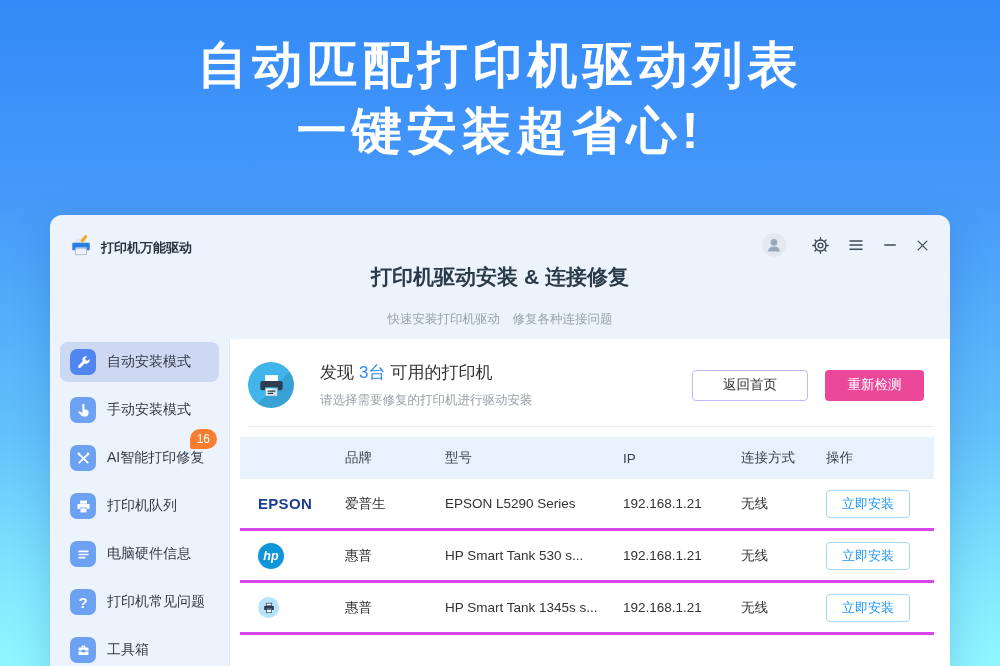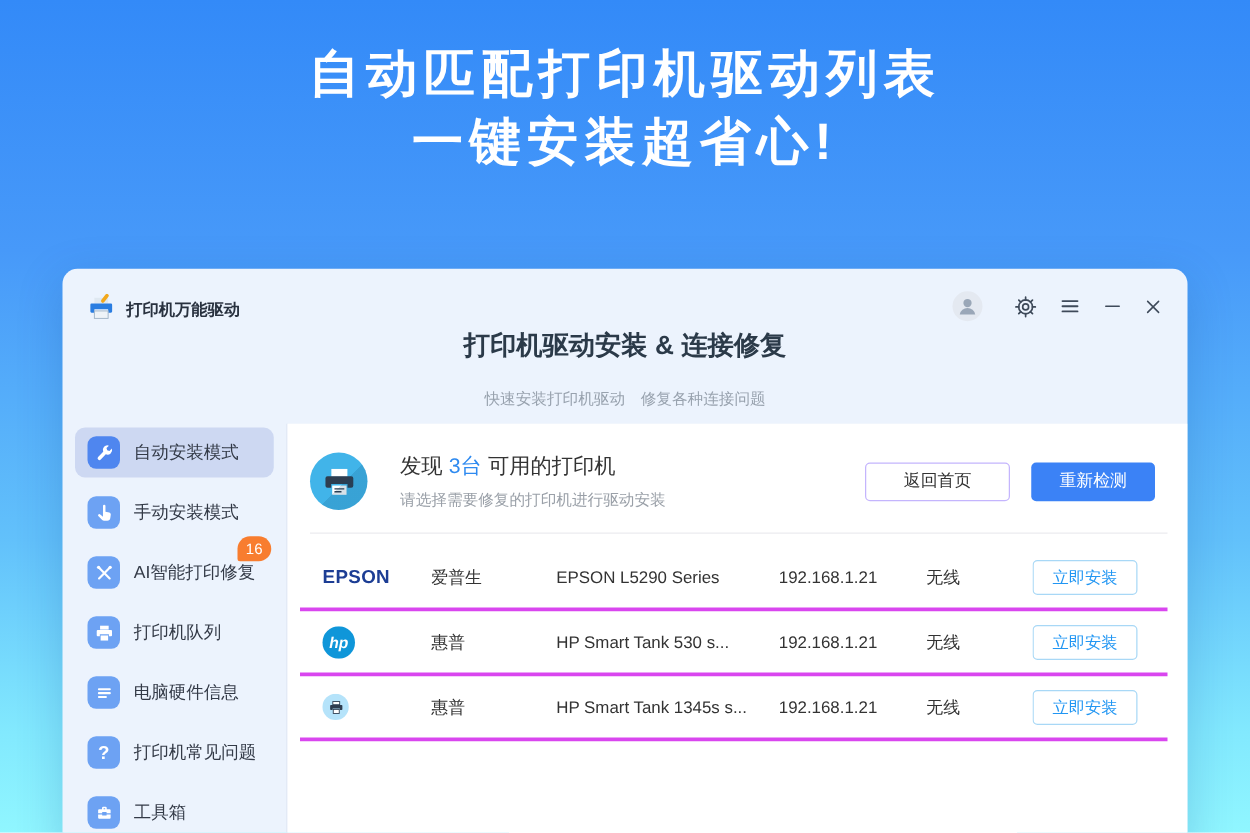--- a/index.html
+++ b/index.html
@@ -4,21 +4,21 @@
 <style>
   * { margin:0; padding:0; box-sizing:border-box; }
   html,body { width:1000px; height:666px; overflow:hidden; }
   body {
     font-family:"Liberation Sans","DejaVu Sans",sans-serif;
     background:linear-gradient(180deg,#338af8 0%,#4799f9 30%,#62c1fb 65%,#82e9fe 88%,#90f6ff 100%);
     position:relative;
   }
   
   .banner { position:absolute; top:32px; left:0; width:1000px; text-align:center;
-    color:#ffffff; font-weight:900; font-size:41px; line-height:1.32; letter-spacing:5px; }
+    color:#ffffff; font-weight:900; font-size:50px; line-height:1.32; letter-spacing:5px; }
   
   .window { position:absolute; left:50px; top:215px; width:900px; height:466px;
     background:#ecf3fd; border-radius:12px 12px 0 0; overflow:hidden;
     box-shadow:0 10px 36px rgba(20,70,150,.22); display:flex; flex-direction:column; }
   
   .titlebar { height:42px; flex:none; display:flex; align-items:flex-end; padding:0 20px; }
   .tb-title { margin-left:9px; font-size:13px; color:#28313f; font-weight:600; }
   .tb-right { margin-left:auto; display:flex; align-items:center; gap:17px; }
   .tb-btn { display:flex; align-items:center; justify-content:center; cursor:pointer; }
   .avatar { width:24px; height:24px; border-radius:50%; background:#e4e9f1; margin-right:8px; }
@@ -46,21 +46,21 @@
   .disc-icon::after { content:""; position:absolute; inset:0;
     background:linear-gradient(135deg,transparent 56%,rgba(10,70,110,.16) 56%); }
   .disc-text { margin-left:26px; }
   .disc-title { font-size:17px; color:#333; }
   .disc-title .count { color:#2e8af0; margin:0 5px; }
   .disc-sub { margin-top:8px; font-size:12.5px; color:#9aa0a8; }
   .disc-buttons { margin-left:auto; margin-right:10px; display:flex; gap:17px; }
   .btn { height:31px; border-radius:4px; font-size:13.5px; display:flex; align-items:center;
     justify-content:center; cursor:pointer; font-family:inherit; }
   .btn-outline { width:116px; background:#fff; border:1px solid #c4b5fd; color:#333; }
-  .btn-primary { width:99px; background:#3b82f6; border:none; color:#fff; }
+  .btn-primary { width:99px; background:#ec4899; border:none; color:#fff; }
   .divider { height:1px; background:#ececf0; margin-left:8px; flex:none; }
   
   .table { margin-top:10px; flex:1; min-height:0; }
   .thead,.trow { display:grid; grid-template-columns:95px 100px 178px 118px 95px 1fr; align-items:center; }
   .thead { height:42px; background:#e8f1fc; font-size:13.5px; color:#3c4552; }
   .trow { height:52px; font-size:13.5px; color:#333; border-bottom:3px solid #d946ef; }
   .cell { padding-left:10px; overflow:hidden; white-space:nowrap; }
   .cell-logo { padding-left:18px; display:flex; align-items:center; }
   .cell-action { padding-left:0; }
   .epson { font-size:15px; font-weight:800; color:#1c3d94; letter-spacing:.3px; }
@@ -211,20 +211,28 @@
         </div>
         <div class="disc-buttons">
           <button class="btn btn-outline">返回首页</button>
           <button class="btn btn-primary">重新检测</button>
         </div>
       </div>
 
       <div class="divider"></div>
 
       <div class="table">
+        <div class="thead">
+          <div class="cell cell-logo"></div>
+          <div class="cell">品牌</div>
+          <div class="cell">型号</div>
+          <div class="cell">IP</div>
+          <div class="cell">连接方式</div>
+          <div class="cell cell-action">操作</div>
+        </div>
 
         <div class="trow">
           <div class="cell cell-logo">
               <span class="epson">EPSON</span>
             </div>
           <div class="cell">爱普生</div>
           <div class="cell">EPSON L5290 Series</div>
           <div class="cell">192.168.1.21</div>
           <div class="cell">无线</div>
           <div class="cell cell-action">

